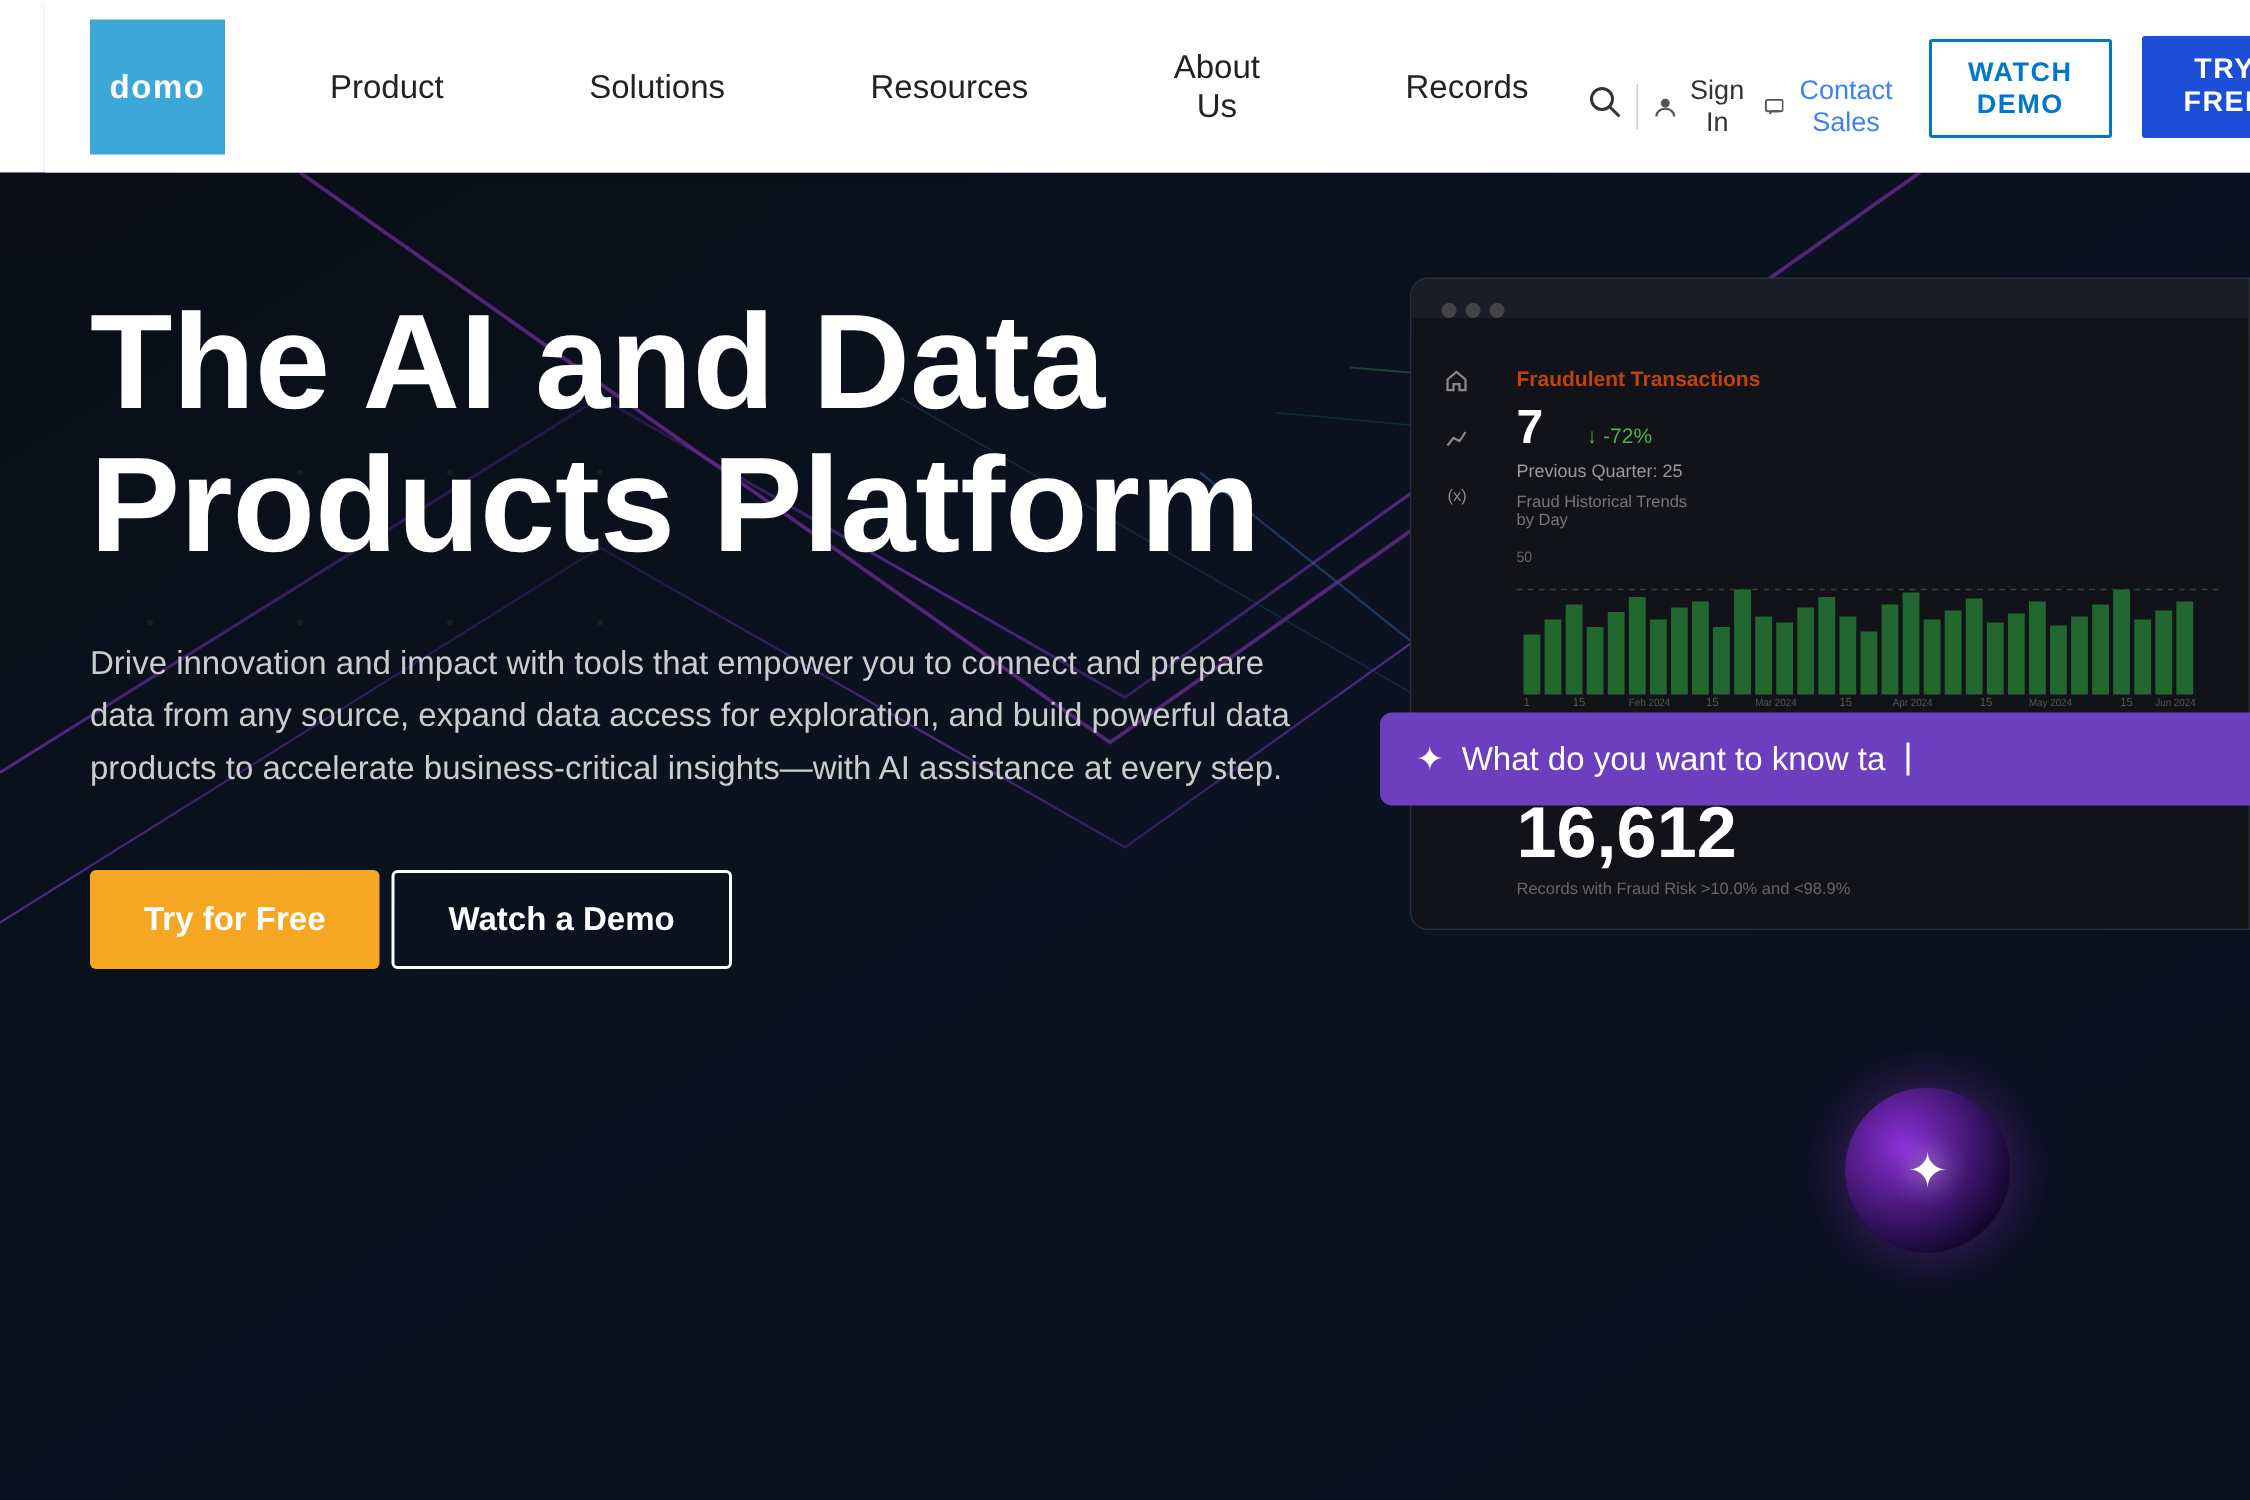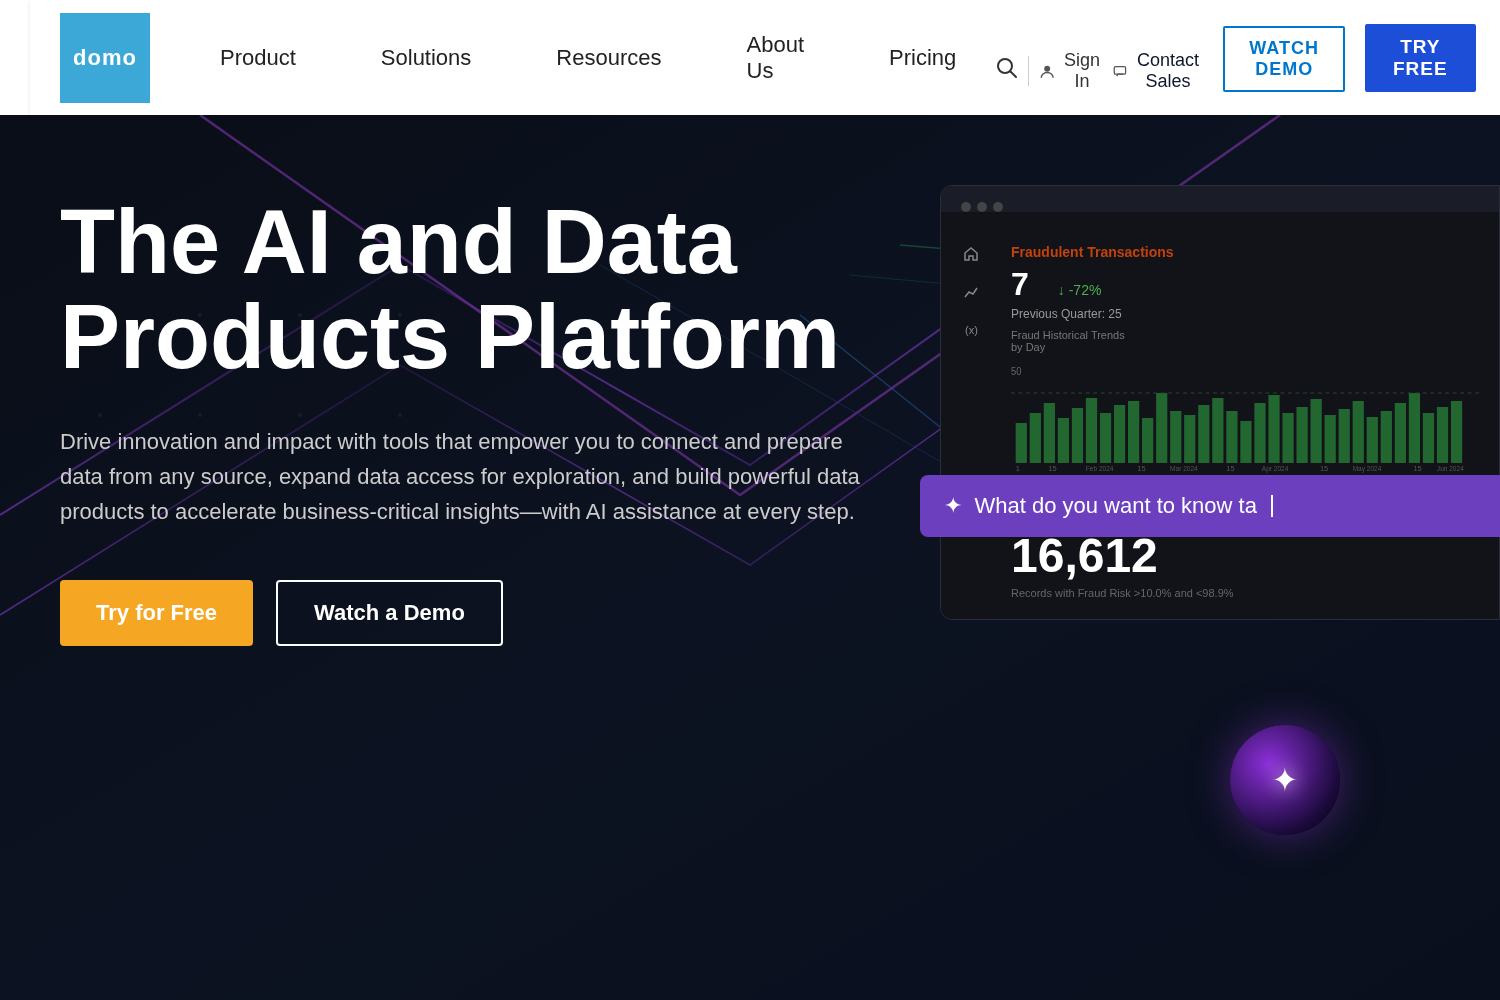--- a/index.html
+++ b/index.html
@@ -30,22 +30,23 @@
     .logo-text {
       color: #fff;
       font-size: 22px;
       font-weight: 900;
       letter-spacing: 1px;
       text-transform: lowercase;
     }
     .nav-links {
       display: flex;
       align-items: center;
-      gap: 5px;
+      gap: 17px;
       flex: 1;
+      text-align: center;
     }
     .nav-link {
       font-size: 22px;
       color: #222;
       text-decoration: none;
       padding: 0 40px;
       font-weight: 400;
       cursor: pointer;
     }
     .nav-right {
@@ -78,21 +79,21 @@
       color: #333;
       cursor: pointer;
       background: none;
       border: none;
     }
     .contact-btn {
       display: flex;
       align-items: center;
       gap: 6px;
       font-size: 18px;
-      color: #0f172a;
+      color: #3b82f6;
       cursor: pointer;
       background: none;
       border: none;
     }
     .watch-demo-btn {
       border: 2px solid #0077cc;
       background: #fff;
       color: #0077cc;
       font-size: 18px;
       font-weight: 700;
@@ -139,21 +140,21 @@
     }
     .hero-subtext {
       font-size: 22px;
       color: #ccc;
       line-height: 1.6;
       max-width: 820px;
       margin-bottom: 50px;
     }
     .hero-buttons {
       display: flex;
-      gap: 23px;
+      gap: 8px;
     }
     .btn-try-free {
       background: #f5a623;
       border: none;
       color: #fff;
       font-size: 22px;
       font-weight: 700;
       padding: 18px 36px;
       cursor: pointer;
       border-radius: 4px;
@@ -344,21 +345,21 @@
 
 <nav class="navbar">
   <div class="logo-box">
     <span class="logo-text">domo</span>
   </div>
   <div class="nav-links">
     <a class="nav-link">Product</a>
     <a class="nav-link">Solutions</a>
     <a class="nav-link">Resources</a>
     <a class="nav-link">About Us</a>
-    <a class="nav-link">Pricing</a>
+    <a class="nav-link">Records</a>
   </div>
   <div class="nav-right">
     <div class="nav-icon-group">
       <button class="search-icon-btn">
         <svg width="22" height="22" viewBox="0 0 22 22" fill="none" xmlns="http://www.w3.org/2000/svg">
           <circle cx="9" cy="9" r="7" stroke="#333" stroke-width="2"></circle>
           <line x1="14.5" y1="14.5" x2="20" y2="20" stroke="#333" stroke-width="2" stroke-linecap="round"></line>
         </svg>
       </button>
       <div class="divider-v"></div>

